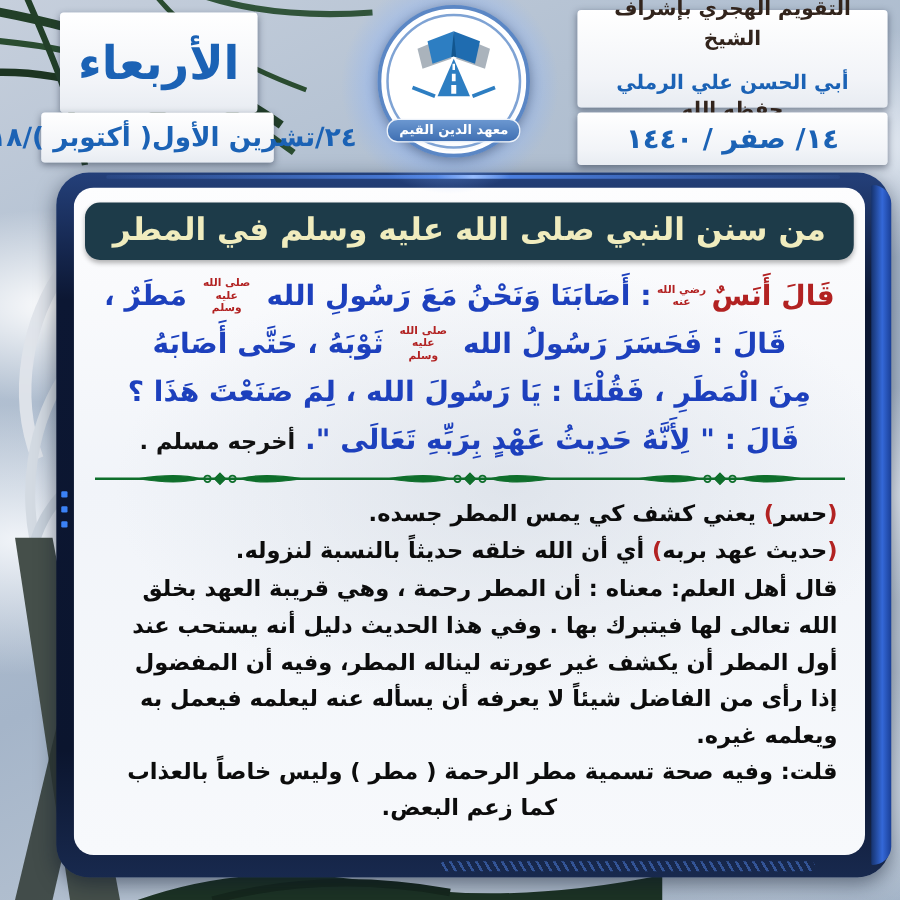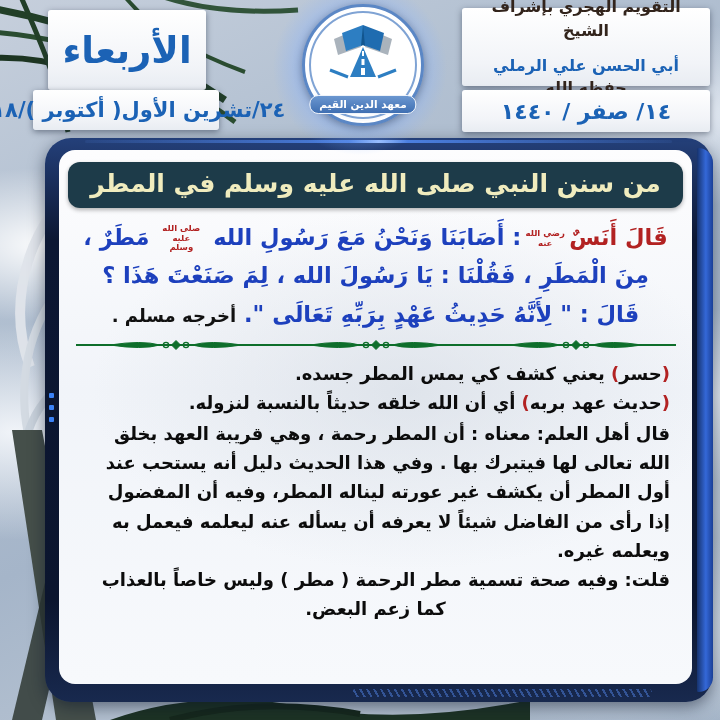--- a/index.html
+++ b/index.html
@@ -149,20 +149,25 @@
 
     <div class="panel-inner">
       <div class="title-badge">من سنن النبي صلى الله عليه وسلم في المطر</div>
 
       <div class="hadith">
         <div>
           <span class="red">قَالَ أَنَسٌ</span><span class="hon">رضي الله عنه</span><span>: أَصَابَنَا وَنَحْنُ مَعَ رَسُولِ الله</span>
           <span class="hon">صلى الله عليه وسلم</span>
           <span>مَطَرٌ ،</span>
         </div>
+        <div>
+          <span>قَالَ : فَحَسَرَ رَسُولُ الله</span>
+          <span class="hon">صلى الله عليه وسلم</span>
+          <span>ثَوْبَهُ ، حَتَّى أَصَابَهُ</span>
+        </div>
         <div>مِنَ الْمَطَرِ ، فَقُلْنَا : يَا رَسُولَ الله ، لِمَ صَنَعْتَ هَذَا ؟</div>
         <div>
           <span>قَالَ : " لِأَنَّهُ حَدِيثُ عَهْدٍ بِرَبِّهِ تَعَالَى ".</span>
           <span class="source">أخرجه مسلم .</span>
         </div>
       </div>
 
       <svg class="divider" width="600" height="16" viewBox="0 0 600 16">
         <defs>
           <g id="orn" fill="#0e6e2b" stroke="#0e6e2b">

